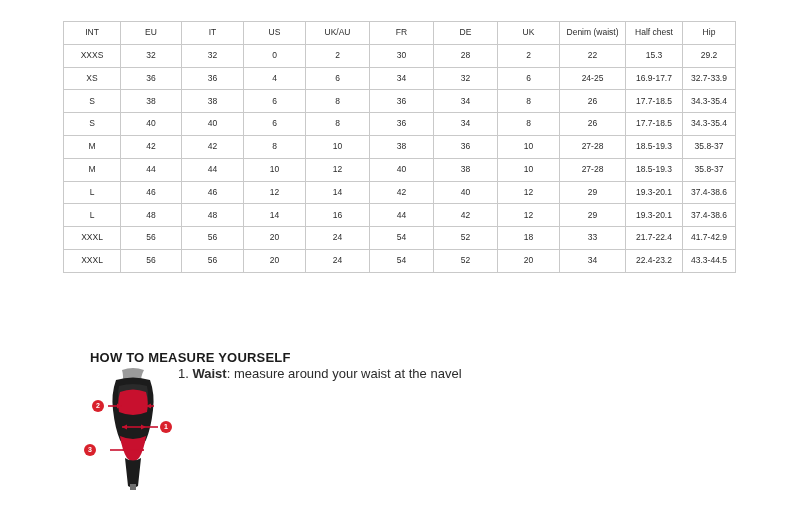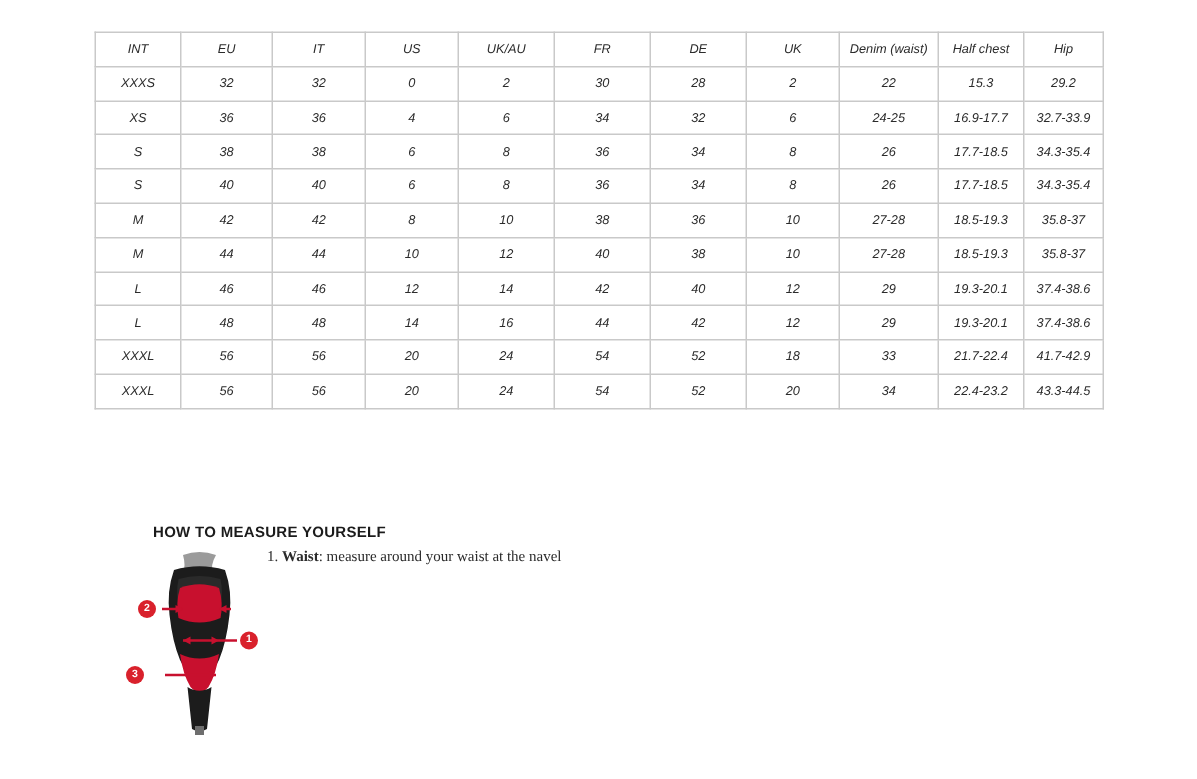--- a/index.html
+++ b/index.html
@@ -24,68 +24,66 @@
   .table-wrap {
     position: absolute;
     left: 63px;
     top: 21px;
     width: 672px;
   }
   table.size-table {
     border-collapse: collapse;
     width: 672px;
     table-layout: fixed;
-    font-style: italic;
   }
   table.size-table th,
   table.size-table td {
     border: 1px solid #c9c9c9;
     height: 21.8px;
     text-align: center;
     vertical-align: middle;
     font-size: 8.5px;
     font-weight: normal;
     color: #2b2b2b;
     padding: 0;
     line-height: 1.1;
   }
   table.size-table th {
     font-weight: normal;
   }
 
   
   .measure-title {
     position: absolute;
-    left: 61px;
+    left: 49px;
     top: 350px;
-    font-size: 10px;
+    font-size: 13px;
     font-weight: bold;
     letter-spacing: 0.2px;
     color: #1b1b1b;
     padding-left: 41px;
   }
   .figure {
     position: absolute;
     left: 78px;
     top: 366px;
     width: 110px;
     height: 125px;
   }
   .notes {
     position: absolute;
     left: 178px;
     top: 366px;
     width: 420px;
   }
   .note {
-    font-size: 10px;
+    font-size: 13px;
     color: #2b2b2b;
     margin-bottom: 12.5px;
     line-height: 1.2;
-    font-family: Liberation Serif, serif;
   }
   .note b {
     font-weight: bold;
   }
   .badge {
     position: absolute;
     width: 12px;
     height: 12px;
     border-radius: 50%;
     background: #d9212c;

